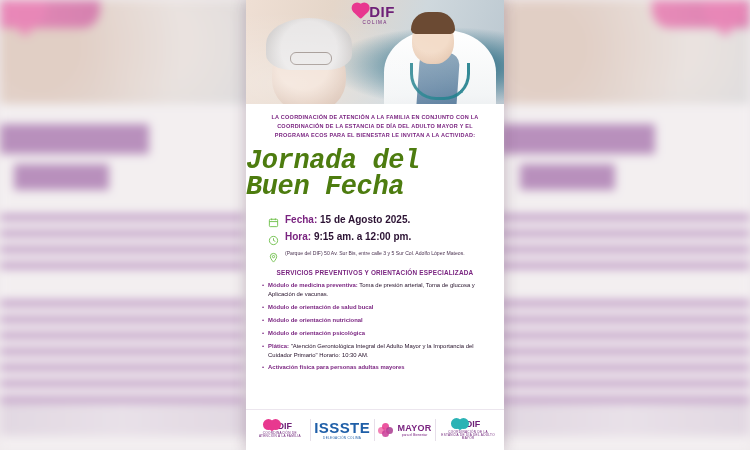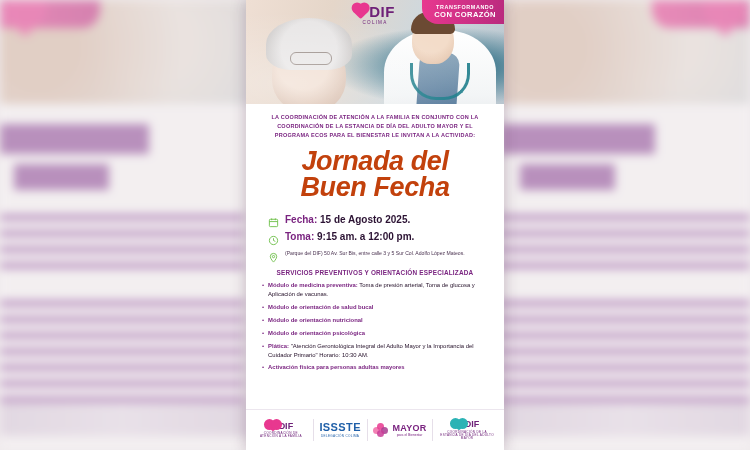--- a/index.html
+++ b/index.html
@@ -213,23 +213,23 @@
     text-align: center;
     color: #7a2480;
     font-size: 5.5px;
     line-height: 1.62;
     font-weight: bold;
     letter-spacing: .25px;
   }
 
   
   .title-wrap {
-    margin-top: 8px; text-align: center;
-    font-family: Liberation Sans, sans-serif;
-    color: #c2410c;
+    margin-top: 8px; 
+    font-family: Liberation Mono, monospace;
+    color: #4d7c0f;
   }
   .t-line1 {
     font-size: 27px; font-style: italic; font-weight: bold;
     line-height: 1.02; letter-spacing: -.4px;
   }
   .t-line2 {
     font-size: 27px; font-style: italic; font-weight: bold;
     line-height: 1.06; letter-spacing: -.4px;
     margin-top: -2px;
   }
@@ -272,21 +272,21 @@
     position: absolute; left: 0; right: 0; bottom: 0;
     height: 40px;
     border-top: 1px solid #ece6ee;
     display: flex; align-items: center; justify-content: space-around;
     padding: 0 6px;
     background: #fff;
   }
   .logo { display: flex; flex-direction: column; align-items: center; line-height: 1; }
   .logo .lw { font-size: 9px; font-weight: bold; color: #6e2178; }
   .logo .ls { font-size: 3.1px; color: #6e2178; letter-spacing: .3px; margin-top: 1.5px; text-align: center; }
-  .logo.issste .lw { color: #1f5fa8; font-size: 11px; letter-spacing: .4px; }
+  .logo.issste .lw { color: #1f5fa8; font-size: 15px; letter-spacing: .4px; }
   .logo.issste .ls { color: #1f5fa8; }
   .ecos { display: flex; flex-direction: column; align-items: center; }
   .ecos .lw { font-size: 9px; font-weight: bold; color: #7a2480; letter-spacing: .3px; }
   .ecos .ls { font-size: 3.4px; color: #7a2480; }
   .flower {
     width: 16px; height: 14px; position: relative; margin-right: 3px;
   }
   .flower span {
     position: absolute; width: 7px; height: 7px; border-radius: 50%;
     background: #e8388f; opacity: .85;
@@ -340,24 +340,20 @@
       <div class="ph-soft"></div>
 
       <div class="dif-top">
         <div class="row">
           <span class="heart-mark"></span>
           <span class="dif-word">DIF</span>
         </div>
         <div class="dif-sub">COLIMA</div>
       </div>
 
-      <div class="ribbon">
-        <div class="r1">TRANSFORMANDO</div>
-        <div class="r2">CON CORAZÓN</div>
-      </div>
     </div>
 
     <div class="intro">LA COORDINACIÓN DE ATENCIÓN A LA FAMILIA EN CONJUNTO CON LA COORDINACIÓN DE LA ESTANCIA DE DÍA DEL ADULTO MAYOR Y EL PROGRAMA  ECOS PARA EL BIENESTAR  LE INVITAN A LA ACTIVIDAD:</div>
 
     <div class="title-wrap">
       <div class="t-line1">Jornada del</div>
       <div class="t-line2">Buen Fecha</div>
     </div>
 
     <div class="info">
@@ -379,21 +375,21 @@
 
       <div class="inf-row">
         <span class="icon-circ">
           <svg viewBox="0 0 24 24" width="11" height="11" fill="none" stroke="#6fbf4a" stroke-width="2">
             <circle cx="12" cy="12" r="9"></circle>
             <path d="M12 7v5l4 2"></path>
           </svg>
         </span>
         <div>
           <div class="inf-text">
-            <b>Toma:</b>
+            <b>Hora:</b>
             <span class="val">9:15 am. a 12:00 pm.</span>
           </div>
         </div>
       </div>
 
       <div class="inf-row">
         <span class="icon-circ">
           <svg viewBox="0 0 24 24" width="11" height="11" fill="none" stroke="#6fbf4a" stroke-width="2">
             <path d="M12 22s7-7.2 7-12a7 7 0 1 0-14 0c0 4.8 7 12 7 12z"></path>
             <circle cx="12" cy="10" r="2.5"></circle>

